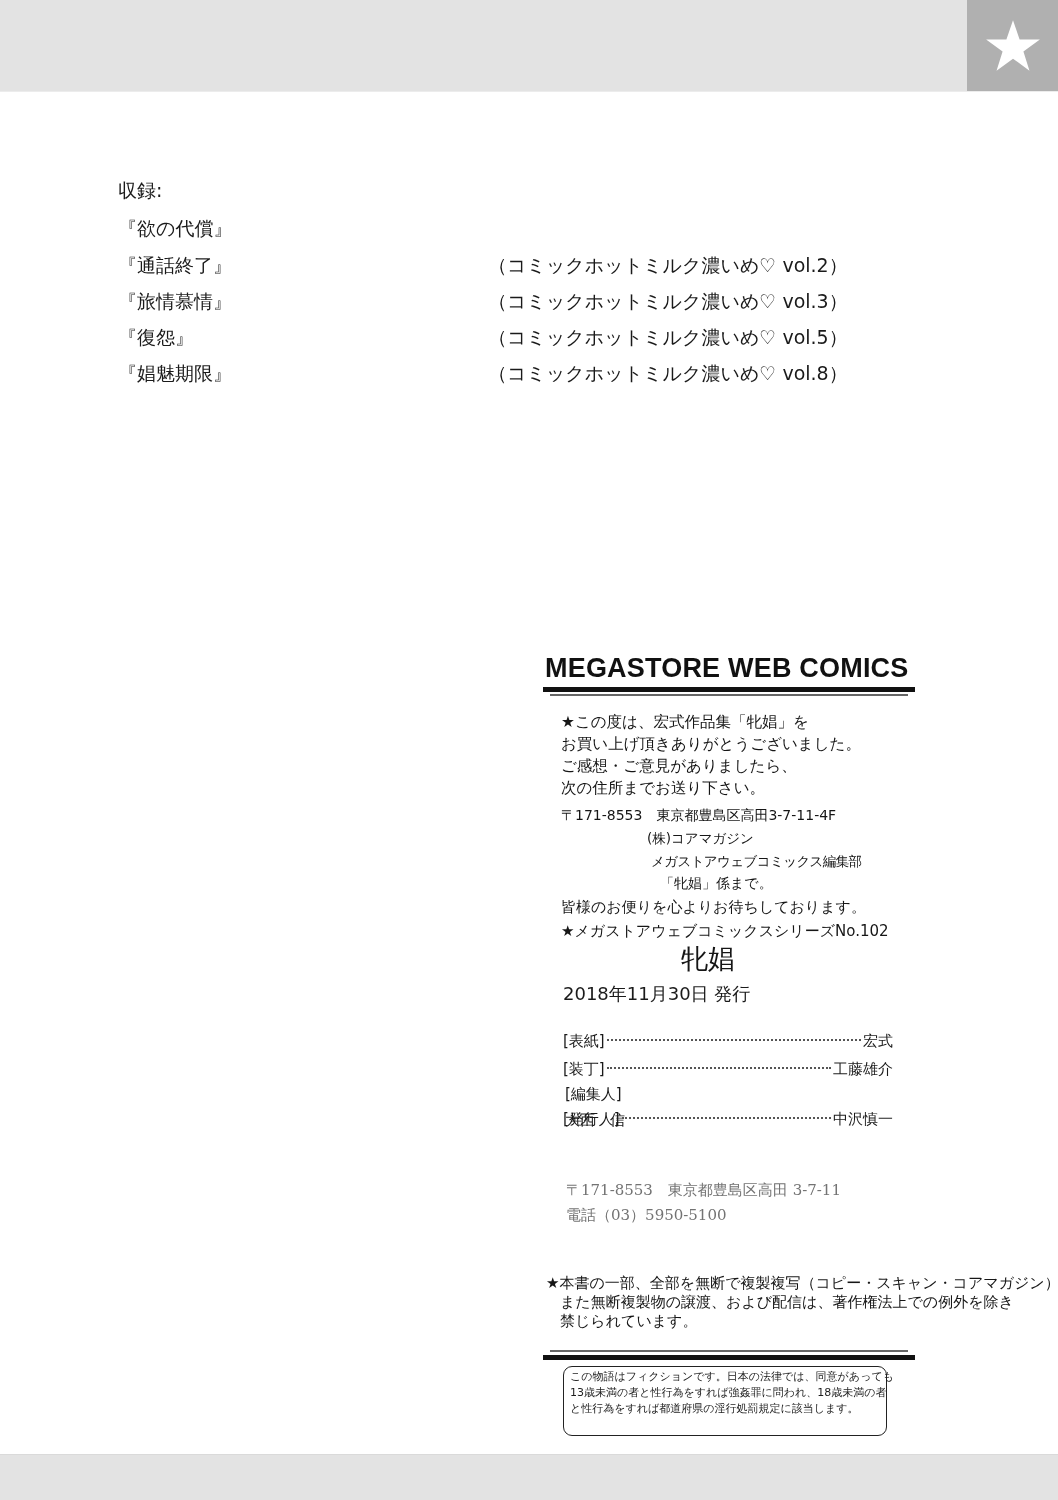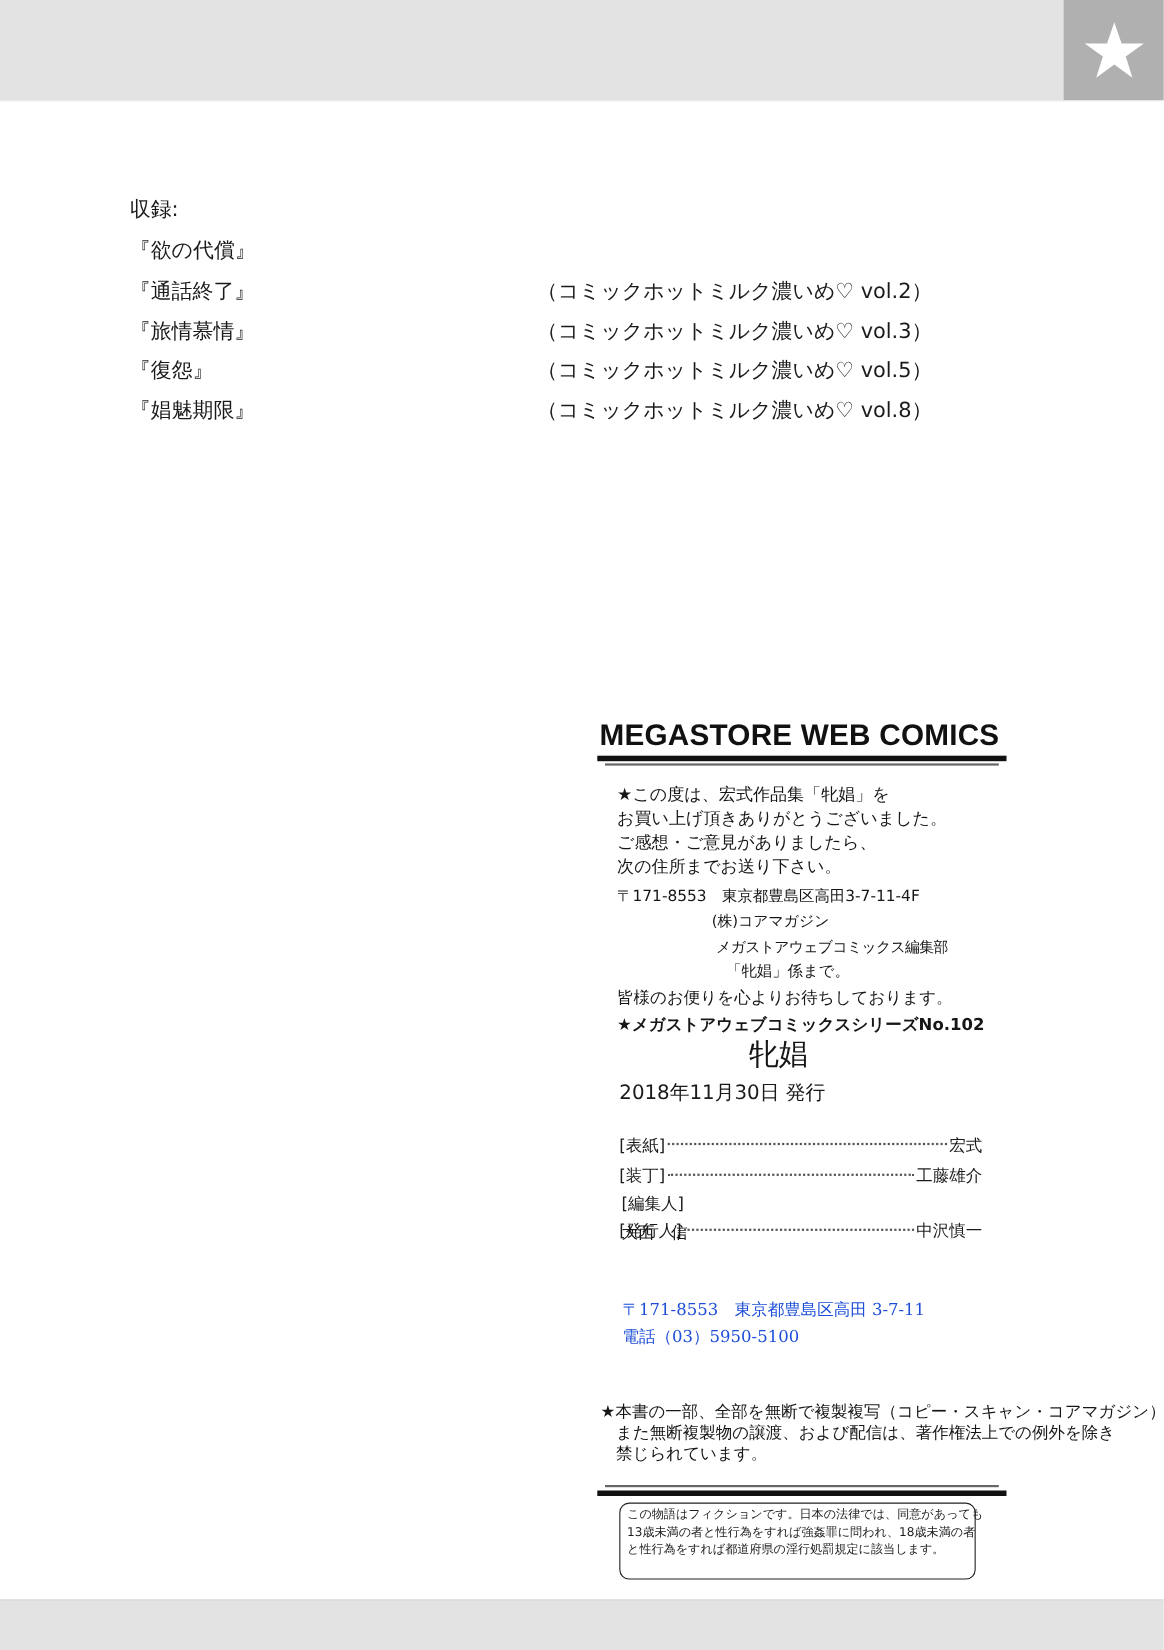--- a/index.html
+++ b/index.html
@@ -85,21 +85,21 @@
     .credit-row .leader {
       flex: 1; margin: 0 2px;
       border-bottom: 2px dotted #555;
       transform: translateY(-5px);
     }
     .credit-row .name { white-space: nowrap; }
 
     .publisher {
       position: absolute; left: 566px; top: 1178px;
       font-family: "DejaVu Serif", "Liberation Serif", serif;
-      font-size: 15px; line-height: 25px; color: #1d4ed8;
+      font-size: 15px; line-height: 25px; color: #737373;
     }
     .publisher div { white-space: nowrap; }
 
     .copyright {
       position: absolute; left: 546px; top: 1274px;
       font-size: 15px; line-height: 19px; color: #161616;
     }
     .copyright div { white-space: nowrap; }
     .copyright .indent { padding-left: 14px; }
 
@@ -156,21 +156,21 @@
   <div>ご感想・ご意見がありましたら、</div>
   <div>次の住所までお送り下さい。</div>
 </div>
 
 <div class="colo" style="left:561px; top:805px; font-size:14px;">〒171-8553　東京都豊島区高田3-7-11-4F</div>
 <div class="colo" style="left:647px; top:828px; font-size:13.5px;">(株)コアマガジン</div>
 <div class="colo" style="left:651px; top:851px; font-size:13.5px; letter-spacing:-0.6px;">メガストアウェブコミックス編集部</div>
 <div class="colo" style="left:660px; top:873px; font-size:14px;">「牝娼」係まで。</div>
 
 <div class="colo" style="left:561px; top:897px; font-size:15px;">皆様のお便りを心よりお待ちしております。</div>
-<div class="colo" style="left:561px; top:921px; font-size:15px;font-weight:bold;">★メガストアウェブコミックスシリーズNo.102</div>
+<div class="colo" style="left:561px; top:921px; font-size:15px;">★メガストアウェブコミックスシリーズNo.102</div>
 
 <div class="book-title">牝娼</div>
 <div class="pub-date">2018年11月30日 発行</div>
 
 <div class="credit-row" style="top:1029px;">
   <span class="role">[表紙]</span>
   <span class="leader"></span>
   <span class="name">宏式</span>
 </div>
 <div class="credit-row" style="top:1057px;">

